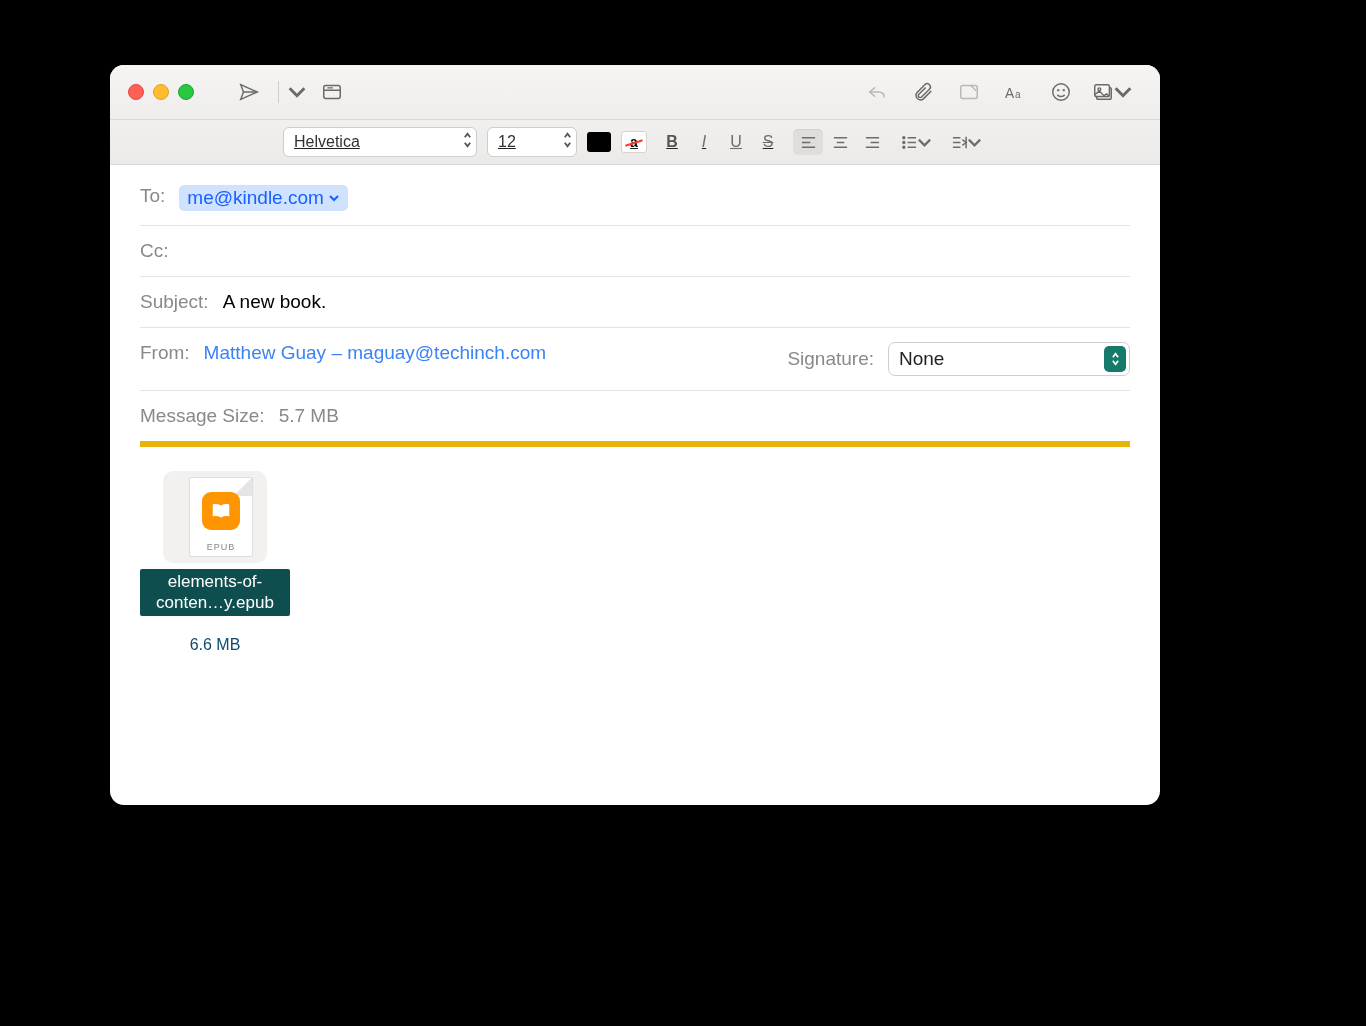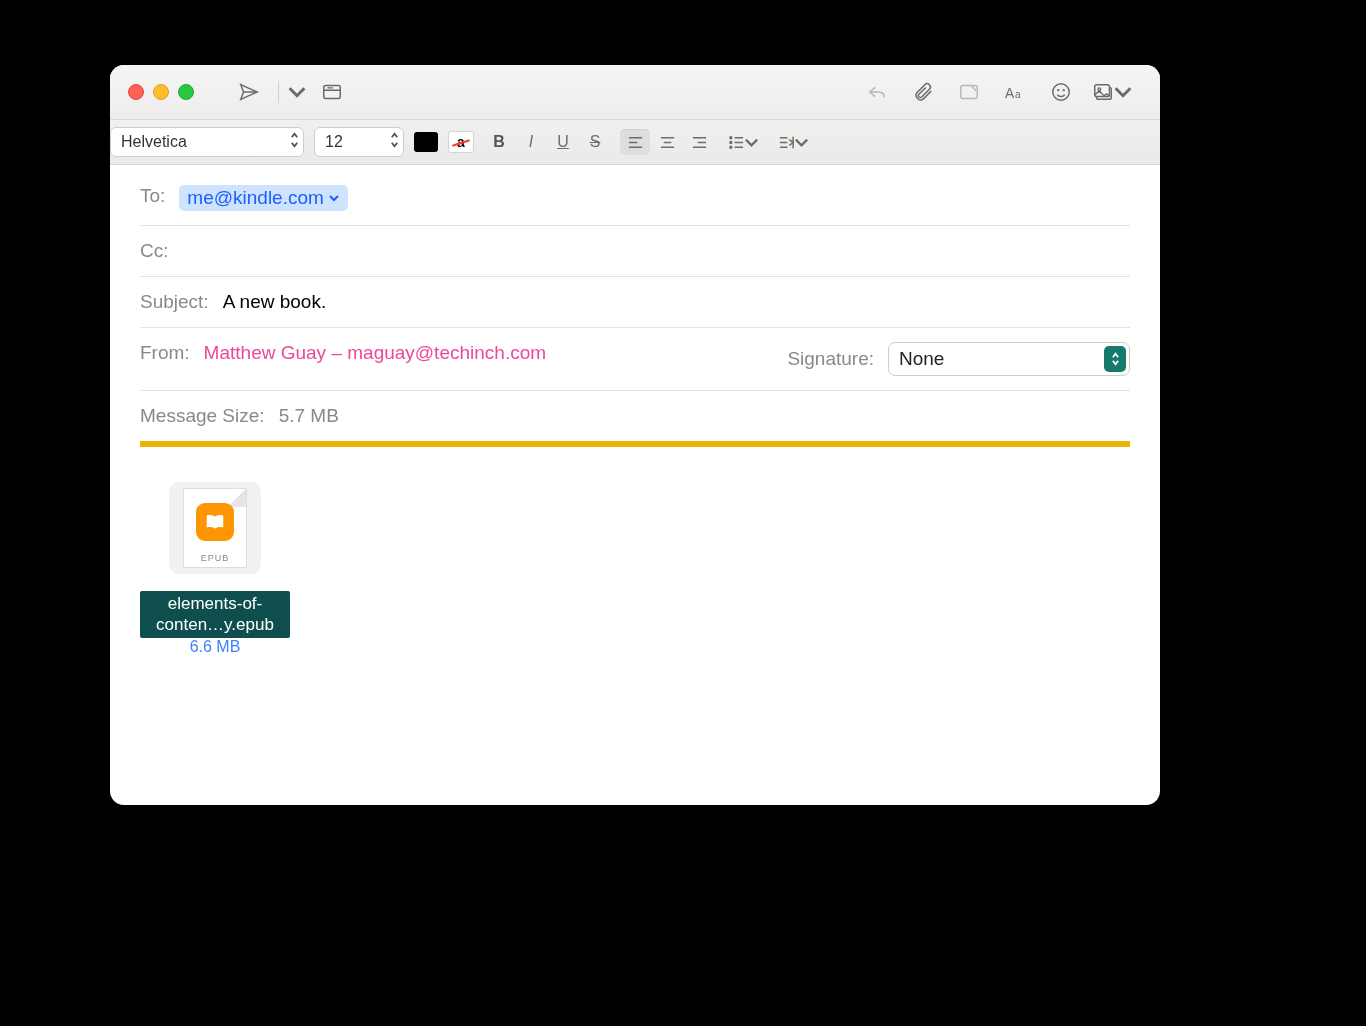--- a/index.html
+++ b/index.html
@@ -42,22 +42,23 @@
   .tbtn svg{width:22px;height:22px;stroke:#6a6a6a;fill:none;stroke-width:1.6;}
   .tbtn.disabled svg{stroke:#b9b8b6;}
   .sep{width:1px;height:22px;background:#d0cfcd;margin:0 6px;}
   .spacer{flex:1;}
   .chev-small{width:14px;height:14px;stroke:#8a8986;stroke-width:1.6;fill:none;}
   
   .fmtbar{
     height:44px;
     background:linear-gradient(#f1f0ee,#ebeae8);
     border-bottom:1px solid #d8d7d5;
-    display:flex;align-items:center;justify-content:flex-start;
+    display:flex;align-items:center;justify-content:center;
     gap:10px;
+    text-decoration:underline;
   }
   .combo{
     height:28px;background:#fff;border:1px solid #cfceca;border-radius:6px;
     display:flex;align-items:center;padding:0 22px 0 10px;position:relative;
     font-size:16px;color:#333;
   }
   .combo .arrows{
     position:absolute;right:4px;top:3px;display:flex;flex-direction:column;line-height:0;
   }
   .combo .arrows svg{width:9px;height:9px;stroke:#555;stroke-width:2;fill:none;}
@@ -107,22 +108,22 @@
     position:absolute;right:3px;top:3px;bottom:3px;width:22px;border-radius:5px;
     background:#167a6b;display:flex;flex-direction:column;align-items:center;justify-content:center;
   }
   .select .btn-arrows svg{width:9px;height:7px;stroke:#fff;stroke-width:2;fill:none;}
   
   .bodyarea{flex:1;padding:24px 30px;}
   .attach{
     width:150px;text-align:center;
   }
   .file-ico{
-    width:92px;height:92px;margin:11px auto;background:#f2f1ef;border-radius:10px;
-    display:flex;align-items:center;justify-content:center;position:relative;
+    width:92px;height:92px;margin:0 auto;background:#f2f1ef;border-radius:10px;
+    display:flex;align-items:center;justify-content:center;position:relative;padding-left:12px;
   }
   .page{
     width:62px;height:78px;background:#fff;border:1px solid #ddd;border-radius:2px;
     position:relative;
   }
   .page::before{
     content:"";position:absolute;top:0;right:0;width:18px;height:18px;
     background:linear-gradient(135deg,#fff 49%,#e6e5e3 50%);
   }
   .book{
@@ -132,21 +133,21 @@
   }
   .book svg{width:22px;height:22px;fill:#fff;}
   .epub-tag{
     position:absolute;bottom:4px;left:0;right:0;text-align:center;
     font-size:9px;letter-spacing:1px;color:#888;
   }
   .fname{
     margin-top:6px;background:#0f4e4e;color:#fff;border-radius:2px;
     padding:2px 6px;font-size:17px;line-height:1.25;display:inline-block;
   }
-  .fsize{color:#3b82f6;font-size:16px;margin-top:0;}
+  .fsize{color:#0c4a6e;font-size:16px;margin-top:20px;}
 </style>
 </head>
 <body>
 
 <div class="window">
 
   <div class="titlebar">
     <div class="traffic">
       <div class="dot red"></div>
       <div class="dot yellow"></div>
@@ -321,21 +322,21 @@
       <span class="lab">Cc:</span>
     </div>
 
     <div class="row">
       <span class="lab">Subject:</span>
       <span style="color:#000">A new book.</span>
     </div>
 
     <div class="row">
       <span class="lab">From:</span>
-      <span style="color:#ec4899">Matthew Guay – maguay@techinch.com</span>
+      <span style="color:#3b82f6">Matthew Guay – maguay@techinch.com</span>
       <div class="sig-box">
         <span class="lab" style="margin:0">Signature:</span>
         <div class="select">
           <span>None</span>
           <span class="btn-arrows">
             <svg viewBox="0 0 10 8">
                 <polyline points="2 6 5 2 8 6"></polyline>
               </svg>
             <svg viewBox="0 0 10 8">
                 <polyline points="2 2 5 6 8 2"></polyline>

